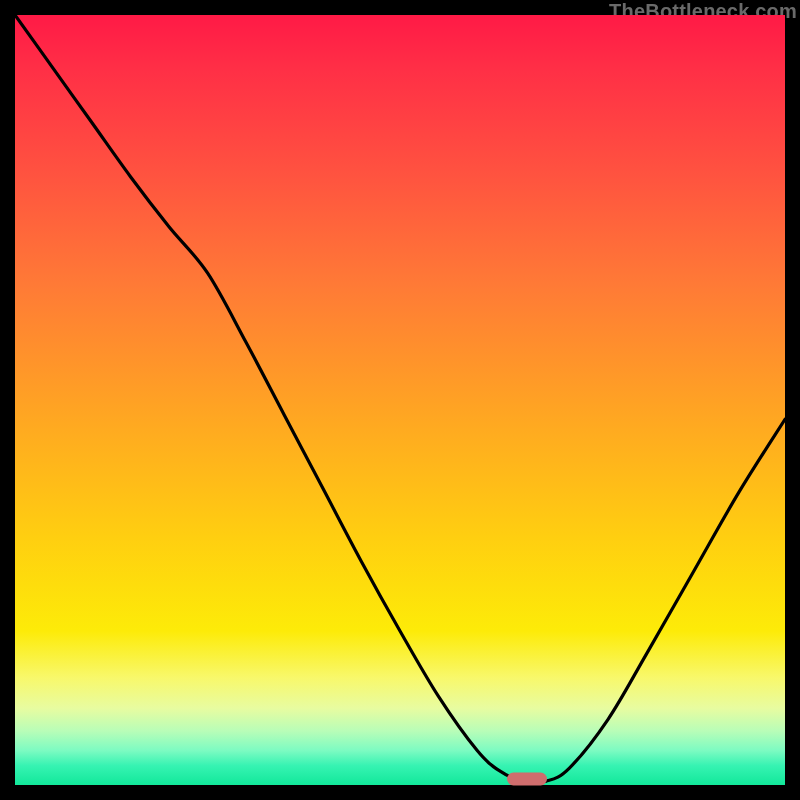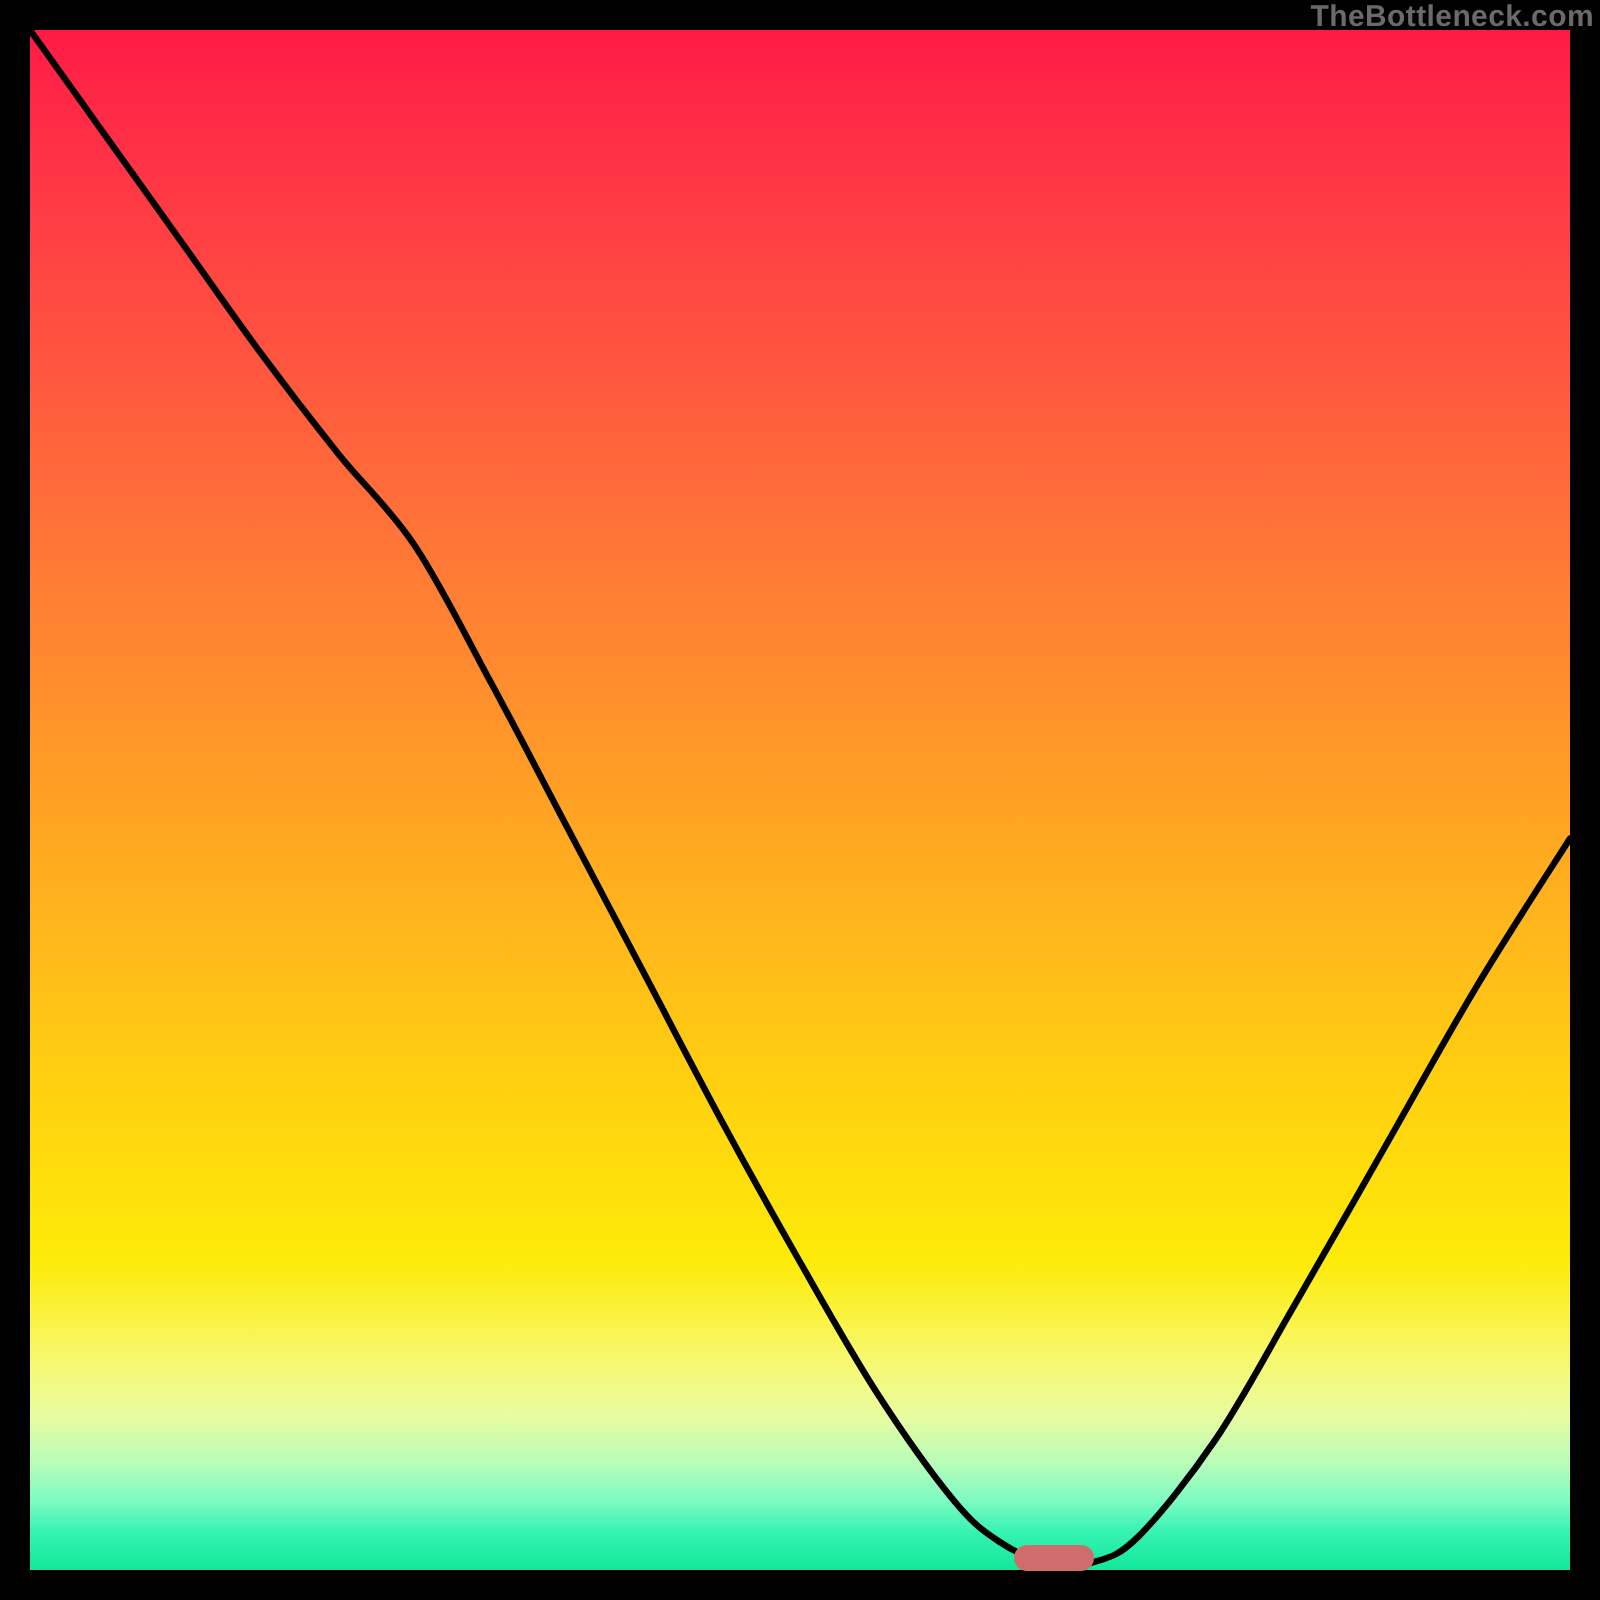--- a/index.html
+++ b/index.html
@@ -62,21 +62,21 @@
     height: 13px;
     border-radius: 7px;
     background: #cf6d6d;
     transform: translate(-50%, -50%);
   }
   .watermark {
     position: absolute;
     top: 0px;
     right: 3px;
     color: #6a6a6a;
-    font-size: 15px;
+    font-size: 20px;
     font-weight: 600;
     letter-spacing: 0.2px;
   }
 </style>
 </head>
 <body>
 
 <div class="watermark">TheBottleneck.com</div>
 
 <div class="plot-wrap">

